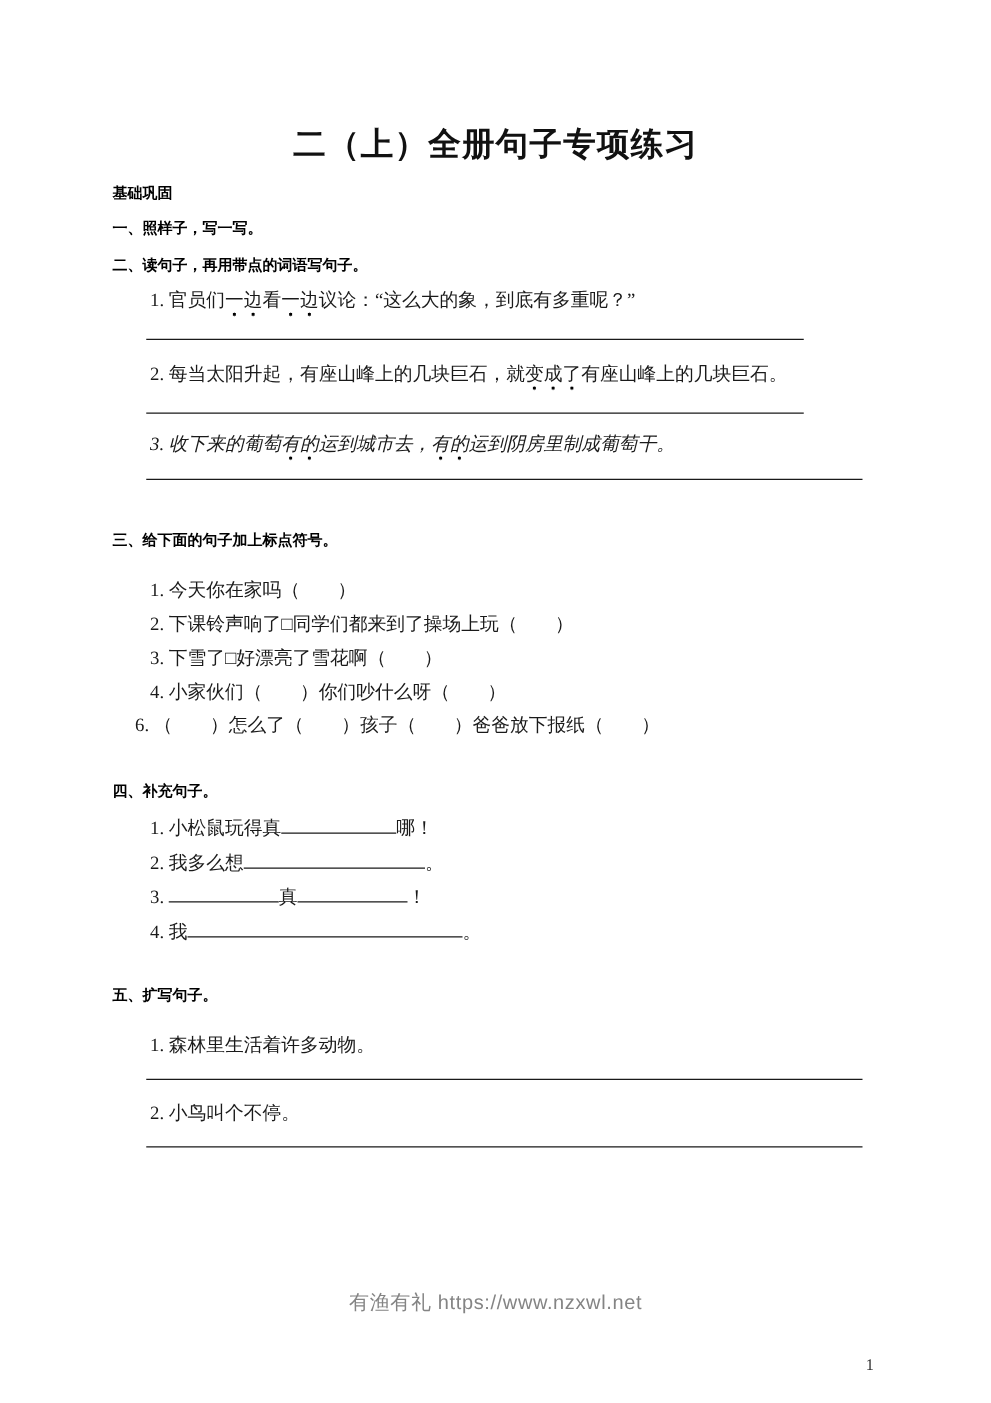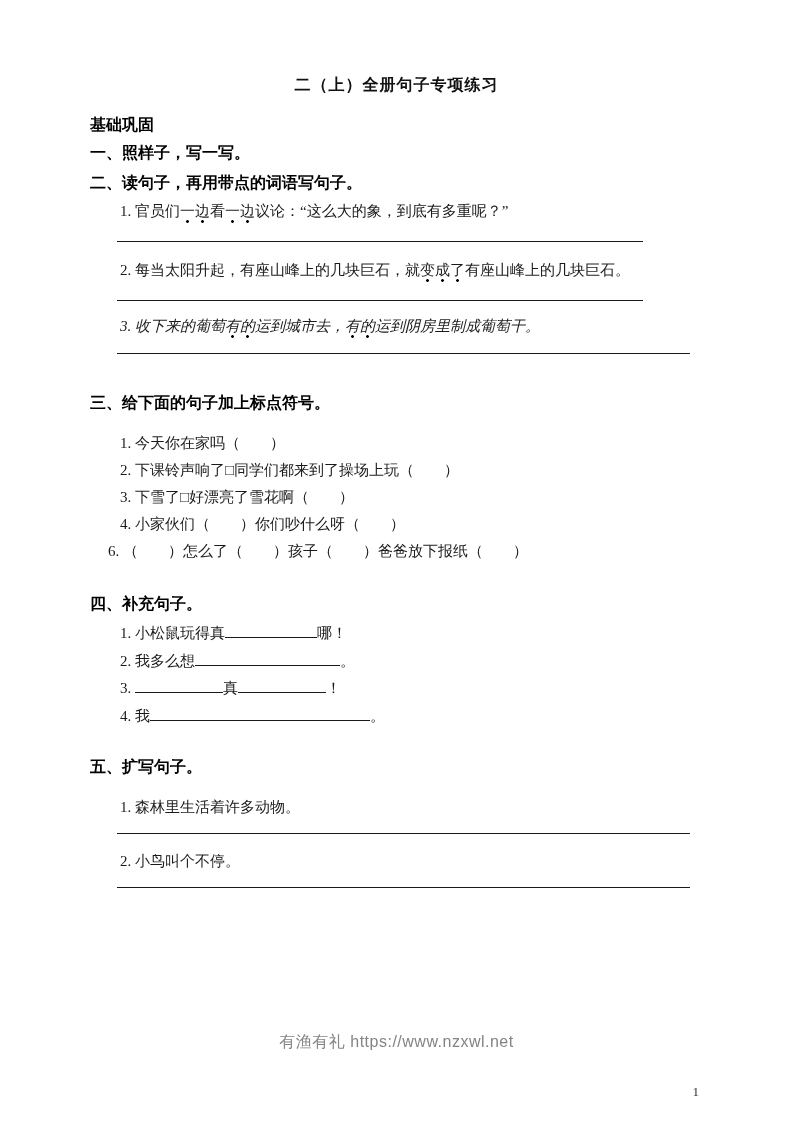--- a/index.html
+++ b/index.html
@@ -15,33 +15,33 @@
     color: #1a1a1a;
     font-size: 15px;
   }
   .content {
     position: absolute;
     left: 90px;
     right: 90px;
     top: 0;
   }
   .doc-title {
-    margin-top: 70px;
+    margin-top: 100px;
     text-align: center;
     font-family: "Liberation Sans", "DejaVu Sans", sans-serif;
     font-weight: bold;
-    font-size: 16px;
+    font-size: 26px;
     line-height: 30px;
     color: #111;
     letter-spacing: 1px;
   }
   .h-bold {
-    font-family: Liberation Sans, sans-serif;
+    font-family: Liberation Mono, monospace;
     font-weight: bold;
-    font-size: 16px;
+    font-size: 12px;
     line-height: 22px;
     color: #000;
   }
   .basics-heading { margin-top: 14px; }
   .sec-heading { display: block; }
   .ex1-heading { margin-top: 6px; }
   .ex2-heading { margin-top: 8px; }
   .ex3-heading { margin-top: 38px; }
   .ex4-heading { margin-top: 28px; }
   .ex5-heading { margin-top: 26px; }

